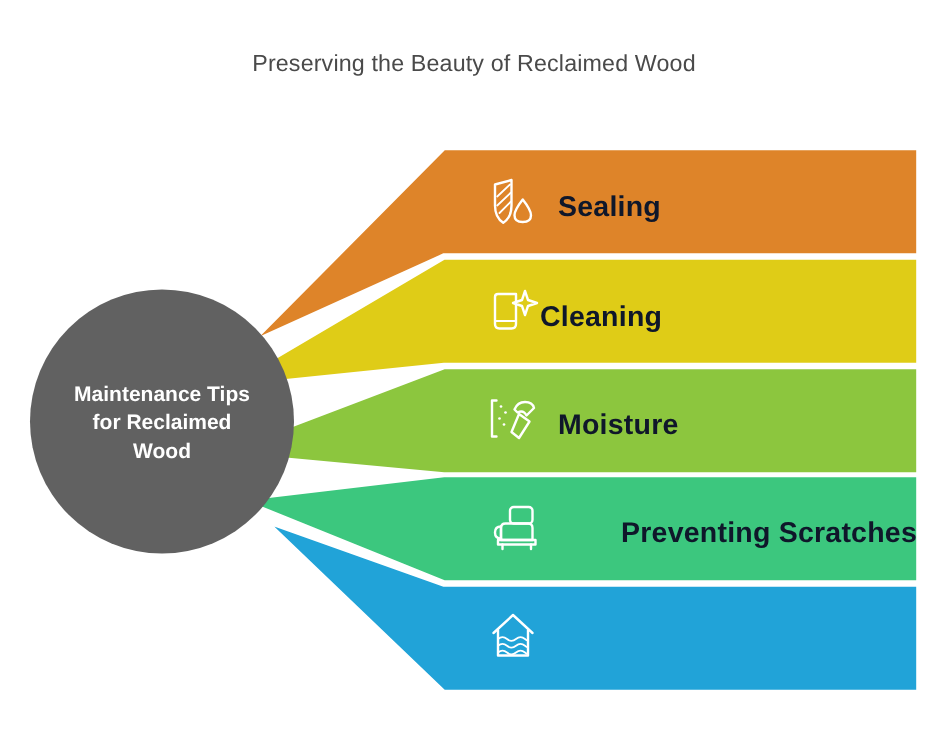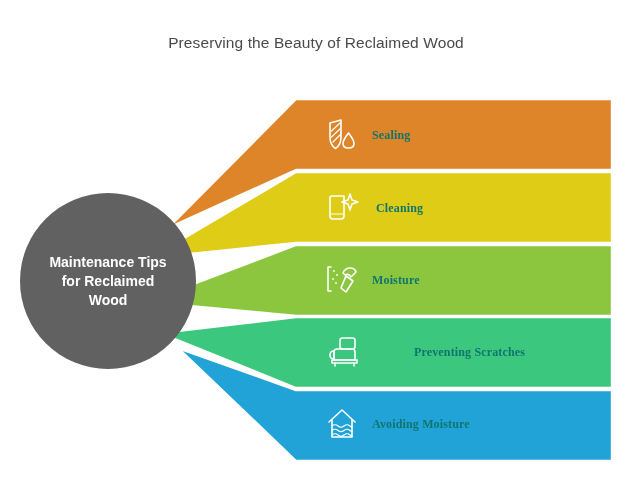--- a/index.html
+++ b/index.html
@@ -46,24 +46,24 @@
   }
   .hub-text {
     fill: #ffffff;
     font-family: "Liberation Sans", sans-serif;
     font-size: 14px;
     font-weight: bold;
     text-anchor: middle;
   }
   .row-label {
     position: absolute;
-    color: #0f766e;
-    font-size: 12px;
+    color: #0f172a;
+    font-size: 19px;
     font-weight: bold;
-    font-family: Liberation Serif, serif;
+    font-family: Liberation Sans, sans-serif;
     letter-spacing: 0.15px;
     white-space: nowrap;
   }
   .row-icon {
     position: absolute;
     width: 40px;
     height: 40px;
   }
   .row-icon svg {
     width: 40px;
@@ -157,18 +157,17 @@
     <svg viewBox="0 0 40 40">
       <path class="ic" d="M7 18 L20 6 L33 18"></path>
       <path class="ic" d="M10 16 L10 33 L30 33 L30 16"></path>
       <path class="ic-thin" d="M10 22 Q13 19.5 16 22 Q19 24.5 22 22 Q25 19.5 28 22 Q29.3 23.1 30 22.9"></path>
       <path class="ic-thin" d="M10 26.5 Q13 24 16 26.5 Q19 29 22 26.5 Q25 24 28 26.5 Q29.3 27.6 30 27.4"></path>
       <path class="ic-thin" d="M10 31 Q13 28.5 16 31 Q19 33.5 22 31 Q25 28.5 28 31 Q29.3 32.1 30 31.9"></path>
     </svg>
   </div>
 
   <div class="row-label" style="left:372px; top:128px;">Sealing</div>
-  <div class="row-label" style="left:376px; top:201px;">Cleaning</div>
+  <div class="row-label" style="left:360px; top:201px;">Cleaning</div>
   <div class="row-label" style="left:372px; top:273px;">Moisture</div>
   <div class="row-label" style="left:372px; top:345px;margin-left:42px;">Preventing Scratches</div>
-  <div class="row-label" style="left:372px; top:417px;">Avoiding Moisture</div>
 
 </div>
 
 </body></html>

